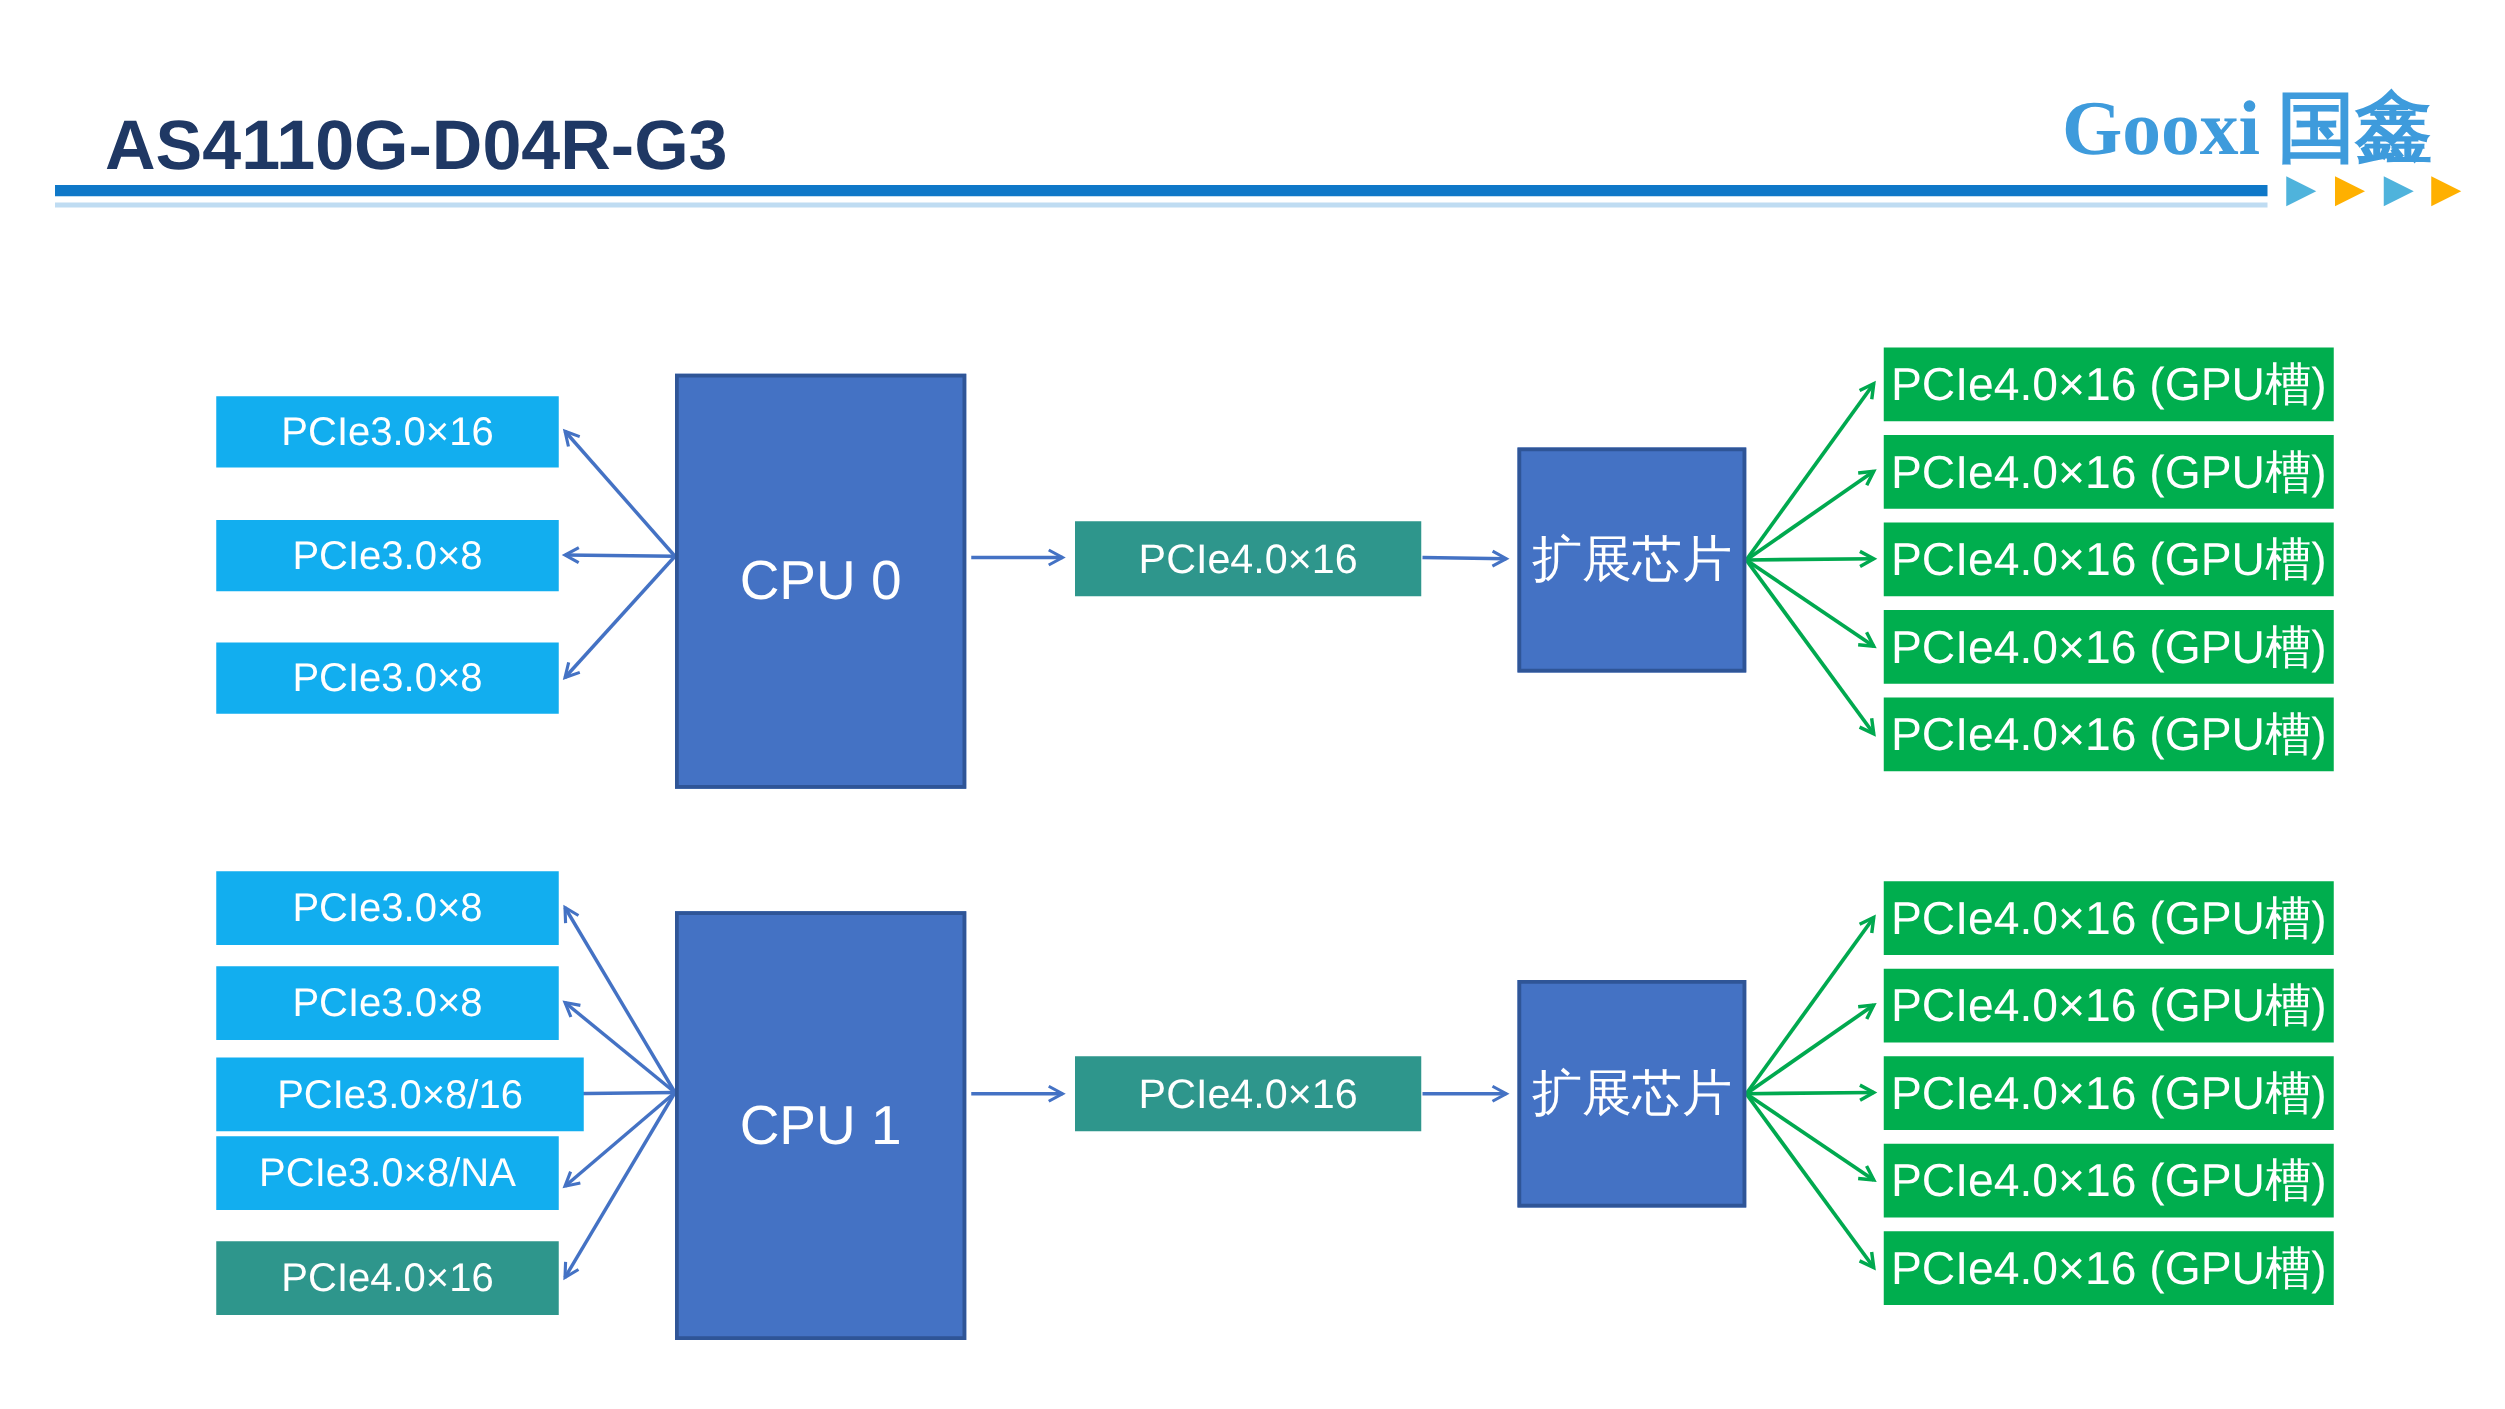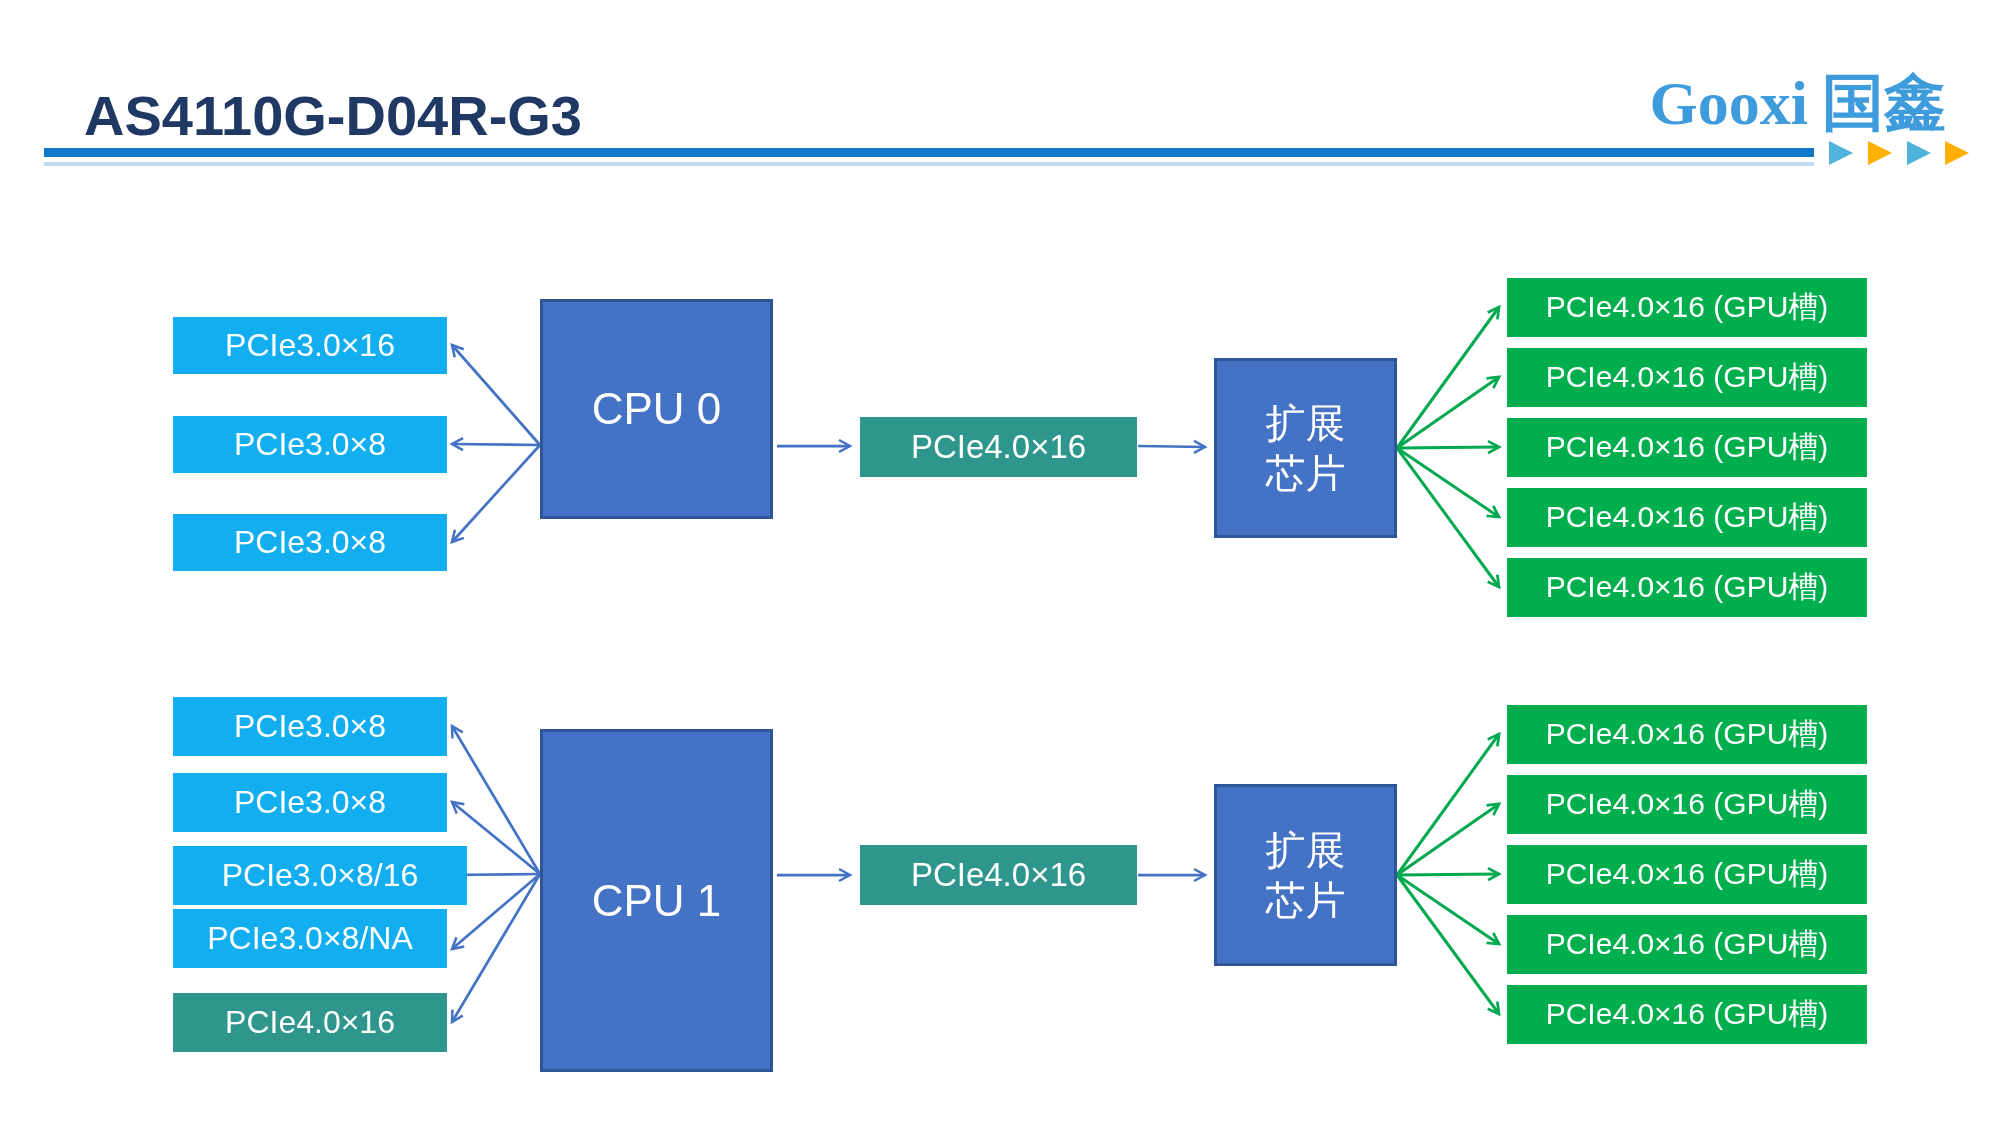--- a/index.html
+++ b/index.html
@@ -38,31 +38,31 @@
   .tri.orange{border-left-color:var(--triangle-orange,#FFB000);}
   
   .blk{
     position:absolute;box-sizing:border-box;
     display:flex;align-items:center;justify-content:center;
     color:#ffffff;text-align:center;white-space:nowrap;
   }
   .slot{font-size:32px;}
   .slot.cyan{background:var(--slot-cyan,#12AEEF);}
   .slot.teal{background:var(--slot-teal,#2E968C);}
-  .slot.green{background:var(--slot-green,#00AE4E);font-size:30px;}
+  .slot.green{background:var(--slot-green,#00AE4E);font-size:37px;}
   .cpu{
     background:var(--cpu-fill,#4472C4);
     border:3px solid var(--cpu-border,#2F5597);
     font-size:44px;
   }
   .uplink{background:var(--slot-teal,#2E968C);font-size:33px;}
   .expander{
     background:var(--cpu-fill,#4472C4);
     border:3px solid var(--cpu-border,#2F5597);
-    flex-direction:column;font-size:40px;line-height:50px;
+    flex-direction:row;font-size:40px;line-height:50px;
   }
   
   .wires{position:absolute;left:0;top:0;width:2004px;height:1127px;}
   .wire-blue{stroke:var(--arrow-blue,#4472C4);stroke-width:2.75;}
   .wire-green{stroke:var(--arrow-green,#00A94F);stroke-width:3;}
   .head-blue{stroke:var(--arrow-blue,#4472C4);stroke-width:2.5;fill:none;}
   .head-green{stroke:var(--arrow-green,#00A94F);stroke-width:2.75;fill:none;}
 </style>
 </head>
 <body>
@@ -128,21 +128,21 @@
       <line class="wire-green" x1="1397" y1="832" x2="1499" y2="831" marker-end="url(#mg)"></line>
       <line class="wire-green" x1="1397" y1="832" x2="1499" y2="901" marker-end="url(#mg)"></line>
       <line class="wire-green" x1="1397" y1="832" x2="1499" y2="971" marker-end="url(#mg)"></line>
     </g>
   </svg>
 
   <div class="blk slot cyan" style="left:173px;top:274px;width:274px;height:57px">PCIe3.0×16</div>
   <div class="blk slot cyan" style="left:173px;top:373px;width:274px;height:57px">PCIe3.0×8</div>
   <div class="blk slot cyan" style="left:173px;top:471px;width:274px;height:57px">PCIe3.0×8</div>
 
-  <div class="blk cpu" style="left:540px;top:256px;width:233px;height:220px">CPU 0</div>
+  <div class="blk cpu" style="left:540px;top:256px;width:233px;height:332px">CPU 0</div>
 
   <div class="blk uplink" style="left:860px;top:374px;width:277px;height:60px">PCIe4.0×16</div>
 
   <div class="blk expander" style="left:1214px;top:315px;width:183px;height:180px">
     <span>扩展</span>
     <span>芯片</span>
   </div>
 
   <div class="blk slot green" style="left:1507px;top:235px;width:360px;height:59px">PCIe4.0×16 (GPU槽)</div>
   <div class="blk slot green" style="left:1507px;top:305px;width:360px;height:59px">PCIe4.0×16 (GPU槽)</div>

